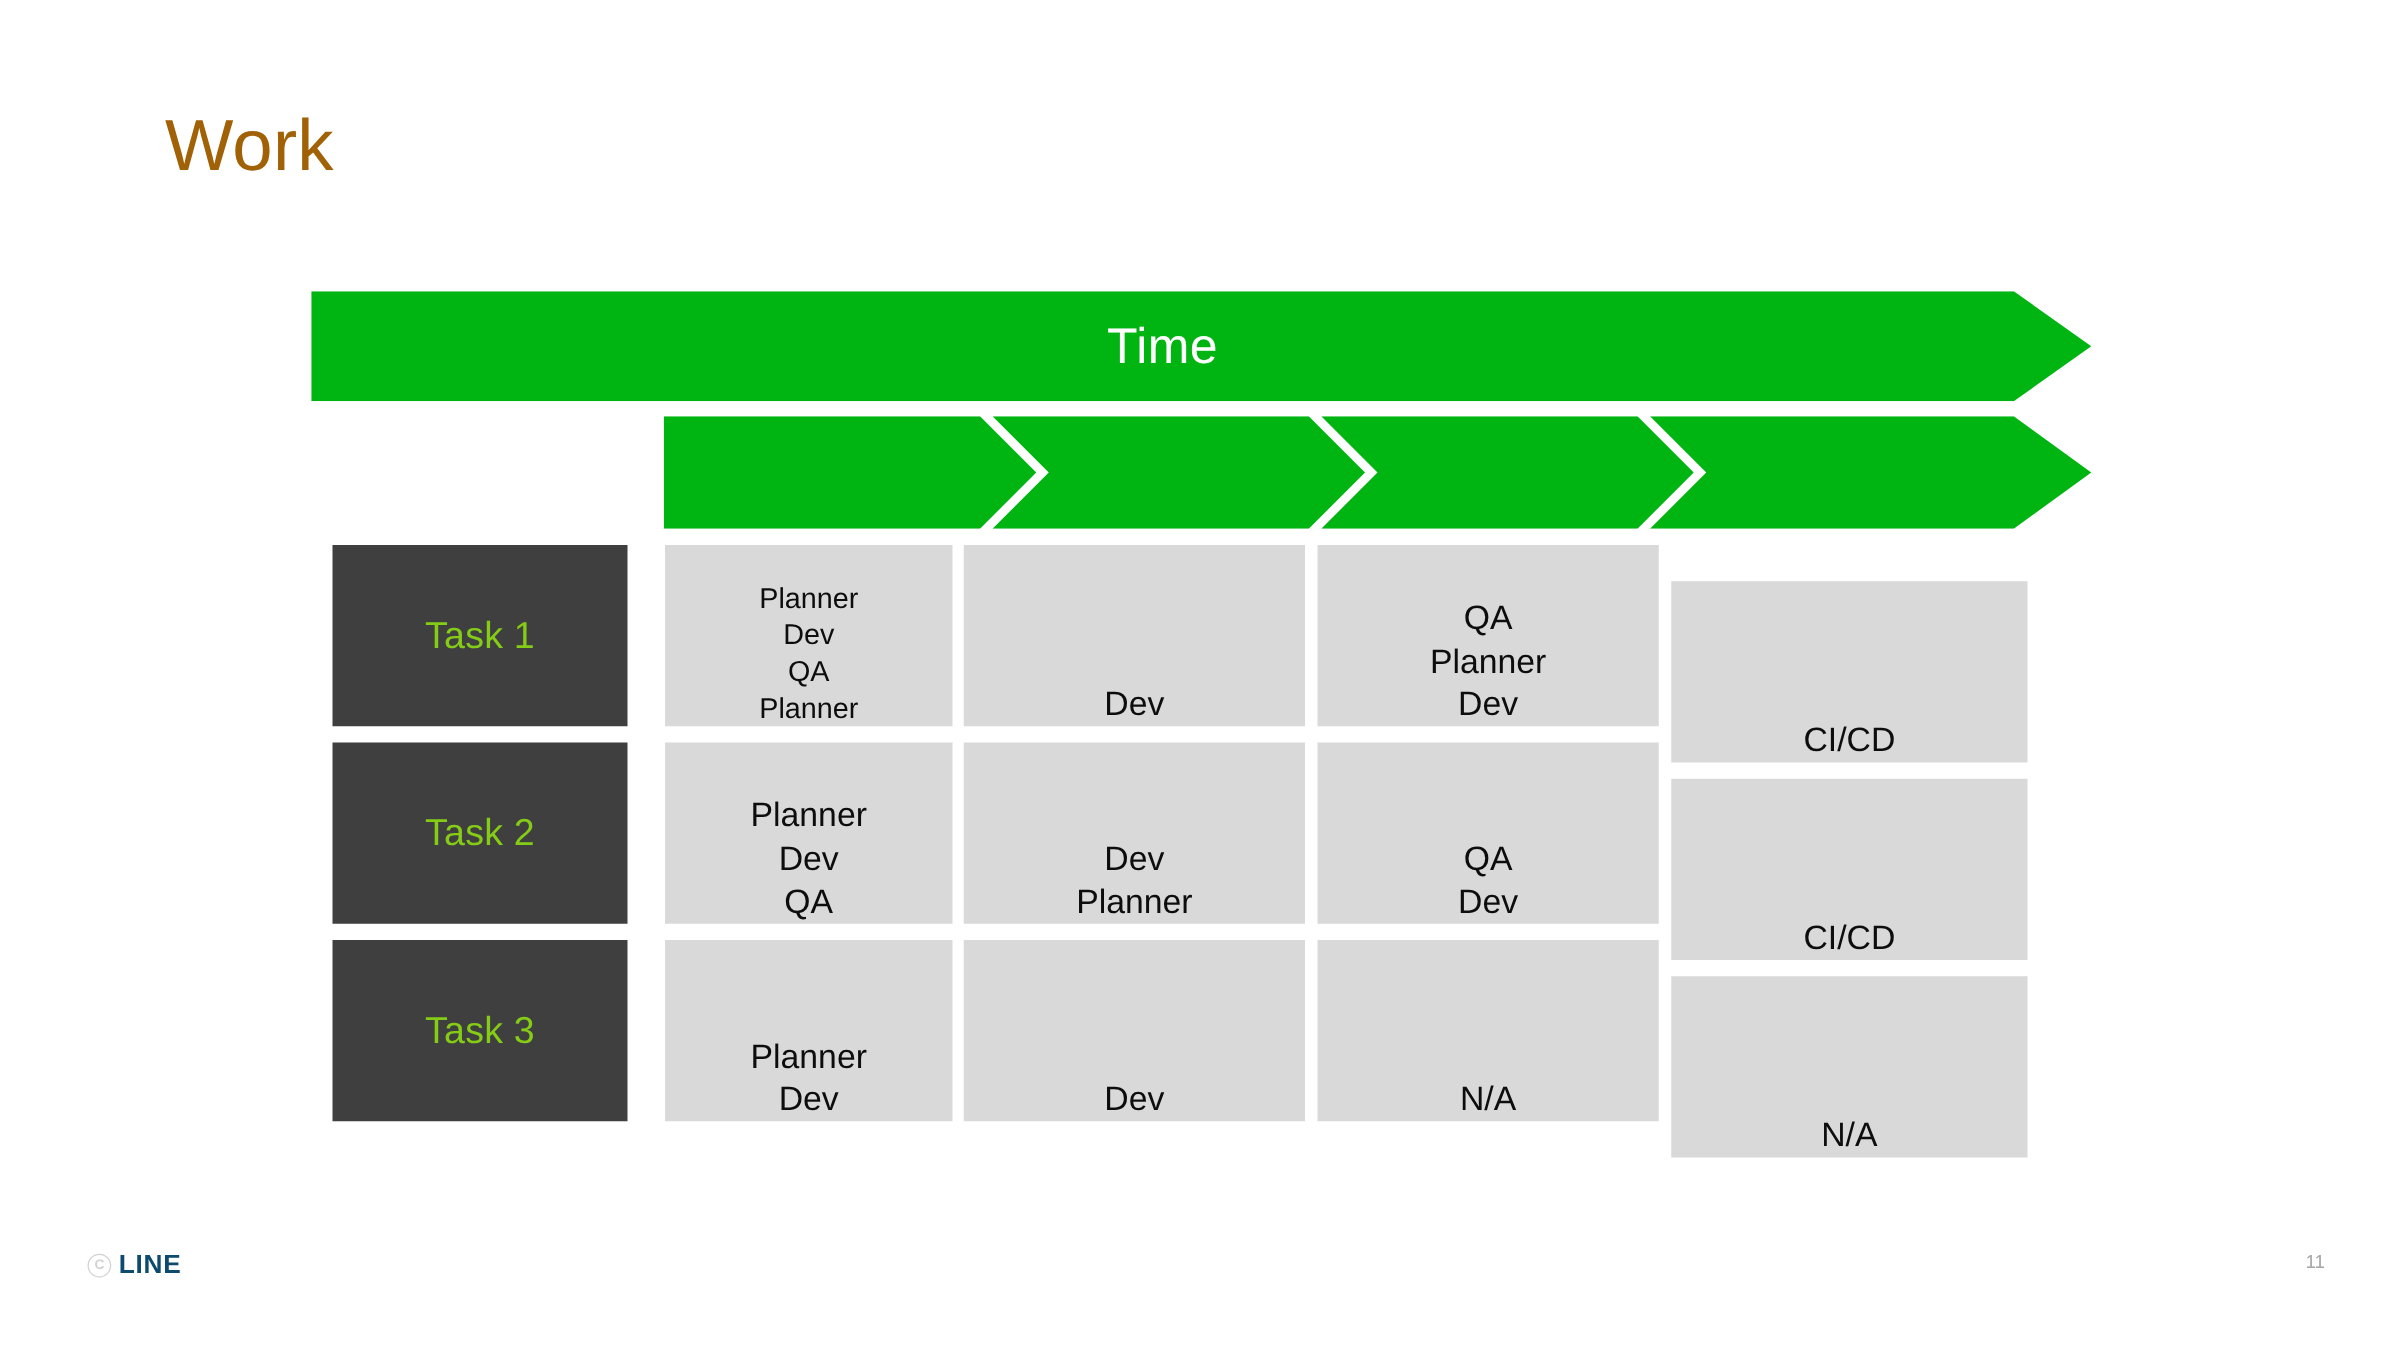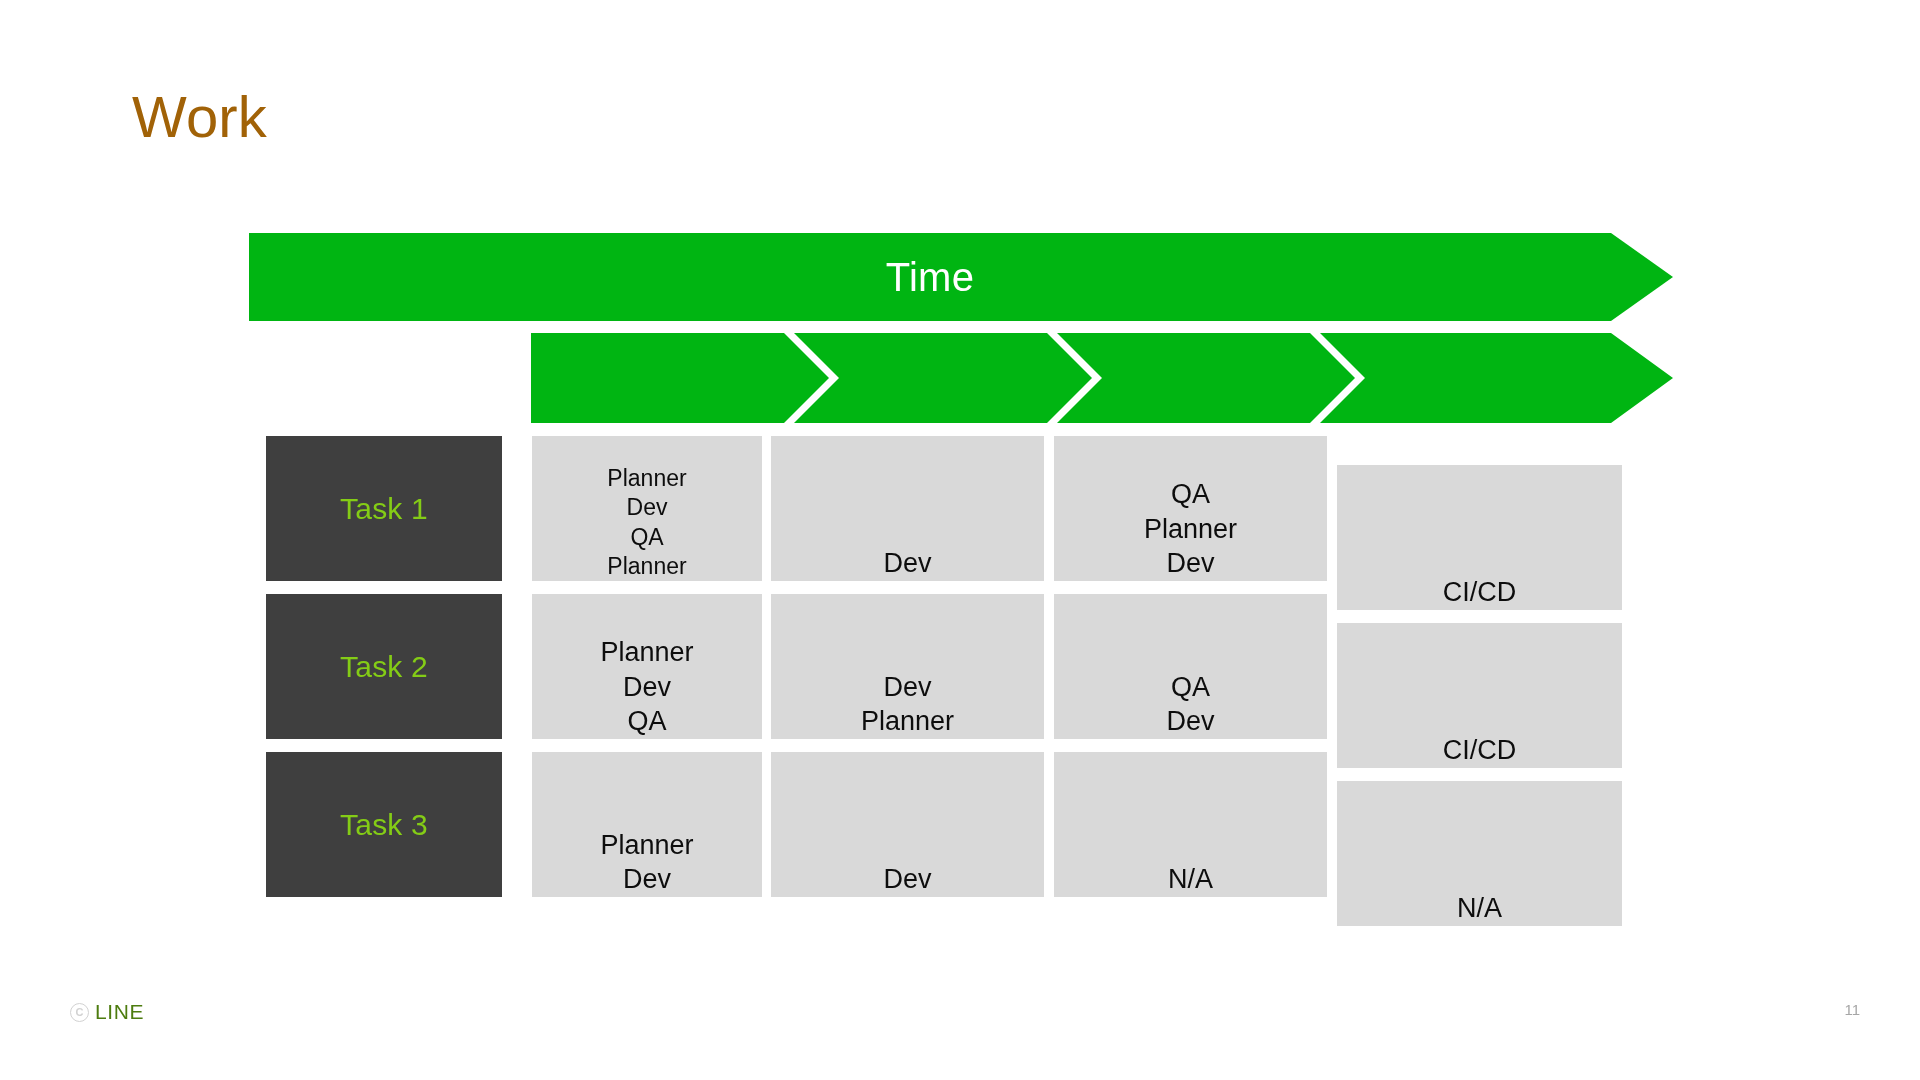--- a/index.html
+++ b/index.html
@@ -153,23 +153,23 @@
     height: 17px;
     border: 1.6px solid #d2d2d2;
     border-radius: 50%;
     font-size: 11px;
     font-weight: 700;
     line-height: 1;
     color: #d2d2d2;
   }
   #footer-logo-text {
     font-size: 21px;
-    font-weight: 400;
+    font-weight: 700;
     letter-spacing: 0.6px;
-    color: #4d7c0f;
+    color: #0c4a6e;
   }
   #page-number {
     position: absolute;
     right: 60px;
     top: 1001px;
     font-size: 15px;
     color: #a6a6a6;
     font-weight: 400;
   }
 </style>

